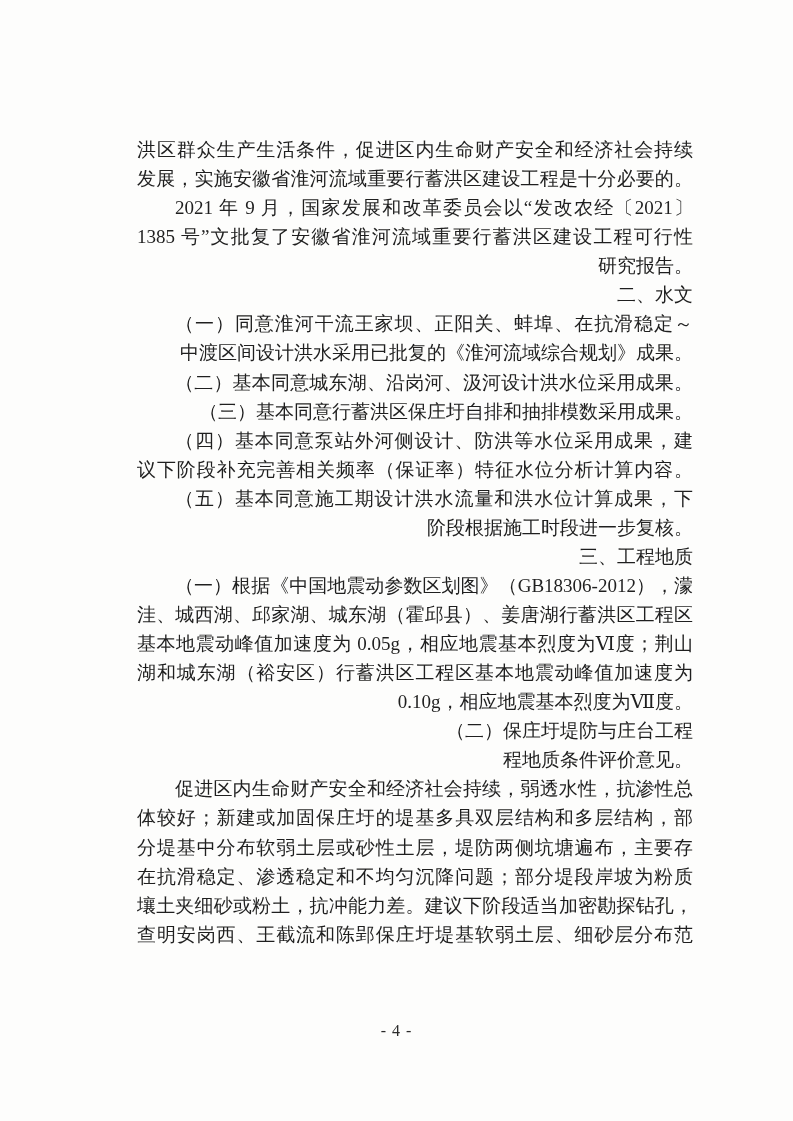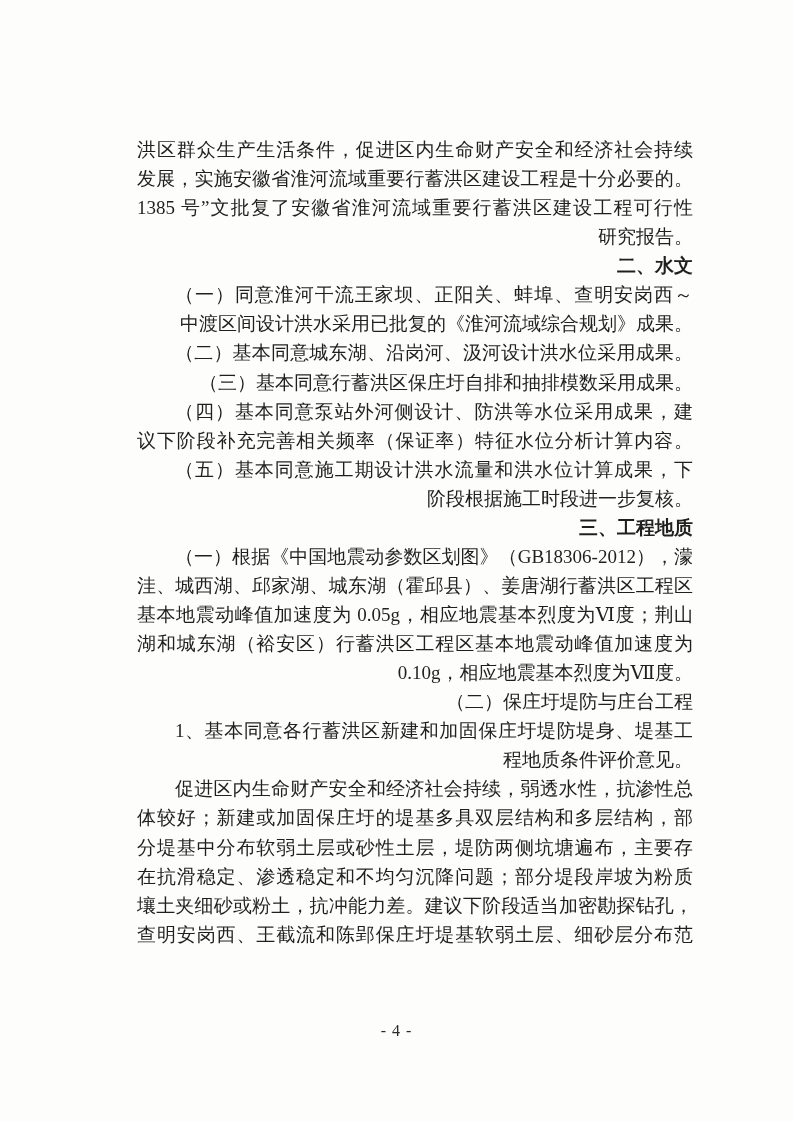--- a/index.html
+++ b/index.html
@@ -27,21 +27,21 @@
     line-height: 29.07px;
     font-size: 19px;
     text-align: right;
     white-space: nowrap;
     letter-spacing: 0;
   }
   .doc-line.indent {
     padding-left: 38px;
   }
   .doc-line.bold {
-    font-weight: 700;
+    font-weight: 400;
   }
   .doc-line.fill {
     white-space: normal;
     text-align: justify;
     text-align-last: justify;
   }
   .footer {
     position: absolute;
     top: 1022px;
     left: 0;
@@ -52,39 +52,39 @@
     color: #2a2a2a;
   }
 </style>
 </head>
 <body>
 
 <div class="page">
   <main class="content">
       <div class="doc-line fill">洪区群众生产生活条件，促进区内生命财产安全和经济社会持续</div>
       <div class="doc-line fill">发展，实施安徽省淮河流域重要行蓄洪区建设工程是十分必要的。</div>
+      <div class="doc-line indent fill">2021 年 9 月，国家发展和改革委员会以“发改农经〔2021〕</div>
       <div class="doc-line fill">1385 号”文批复了安徽省淮河流域重要行蓄洪区建设工程可行性</div>
       <div class="doc-line">研究报告。</div>
       <div class="doc-line indent bold">二、水文</div>
-      <div class="doc-line indent fill">（一）同意淮河干流王家坝、正阳关、蚌埠、查明安岗西～</div>
+      <div class="doc-line indent fill">（一）同意淮河干流王家坝、正阳关、蚌埠、在抗滑稳定～</div>
       <div class="doc-line">中渡区间设计洪水采用已批复的《淮河流域综合规划》成果。</div>
       <div class="doc-line indent fill">（二）基本同意城东湖、沿岗河、汲河设计洪水位采用成果。</div>
       <div class="doc-line indent">（三）基本同意行蓄洪区保庄圩自排和抽排模数采用成果。</div>
       <div class="doc-line indent fill">（四）基本同意泵站外河侧设计、防洪等水位采用成果，建</div>
       <div class="doc-line fill">议下阶段补充完善相关频率（保证率）特征水位分析计算内容。</div>
       <div class="doc-line indent fill">（五）基本同意施工期设计洪水流量和洪水位计算成果，下</div>
       <div class="doc-line">阶段根据施工时段进一步复核。</div>
       <div class="doc-line indent bold">三、工程地质</div>
       <div class="doc-line indent fill">（一）根据《中国地震动参数区划图》（GB18306-2012），濛</div>
       <div class="doc-line fill">洼、城西湖、邱家湖、城东湖（霍邱县）、姜唐湖行蓄洪区工程区</div>
       <div class="doc-line fill">基本地震动峰值加速度为 0.05g，相应地震基本烈度为Ⅵ度；荆山</div>
       <div class="doc-line fill">湖和城东湖（裕安区）行蓄洪区工程区基本地震动峰值加速度为</div>
       <div class="doc-line">0.10g，相应地震基本烈度为Ⅶ度。</div>
       <div class="doc-line indent">（二）保庄圩堤防与庄台工程</div>
-      <div class="doc-line indent fill">1、基本同意各行蓄洪区新建和加固保庄圩堤防堤身、堤基工</div>
       <div class="doc-line">程地质条件评价意见。</div>
       <div class="doc-line indent fill">促进区内生命财产安全和经济社会持续，弱透水性，抗渗性总</div>
       <div class="doc-line fill">体较好；新建或加固保庄圩的堤基多具双层结构和多层结构，部</div>
       <div class="doc-line fill">分堤基中分布软弱土层或砂性土层，堤防两侧坑塘遍布，主要存</div>
       <div class="doc-line fill">在抗滑稳定、渗透稳定和不均匀沉降问题；部分堤段岸坡为粉质</div>
       <div class="doc-line fill">壤土夹细砂或粉土，抗冲能力差。建议下阶段适当加密勘探钻孔，</div>
       <div class="doc-line fill">查明安岗西、王截流和陈郢保庄圩堤基软弱土层、细砂层分布范</div>
     </main>
   <div class="footer">- 4 -</div>
 </div>

